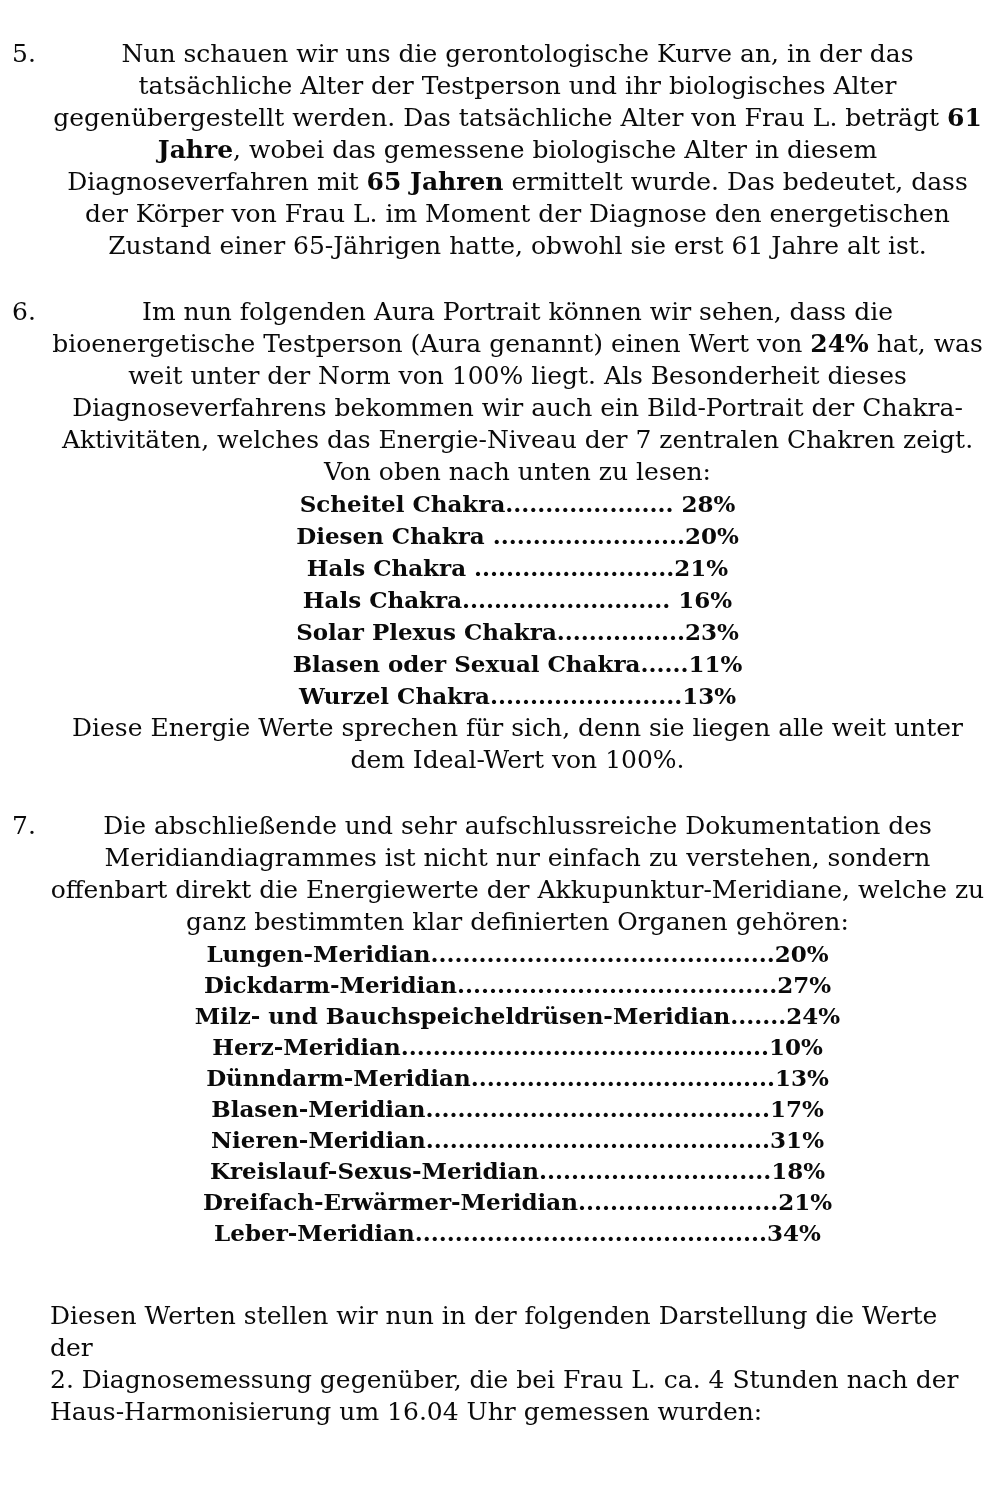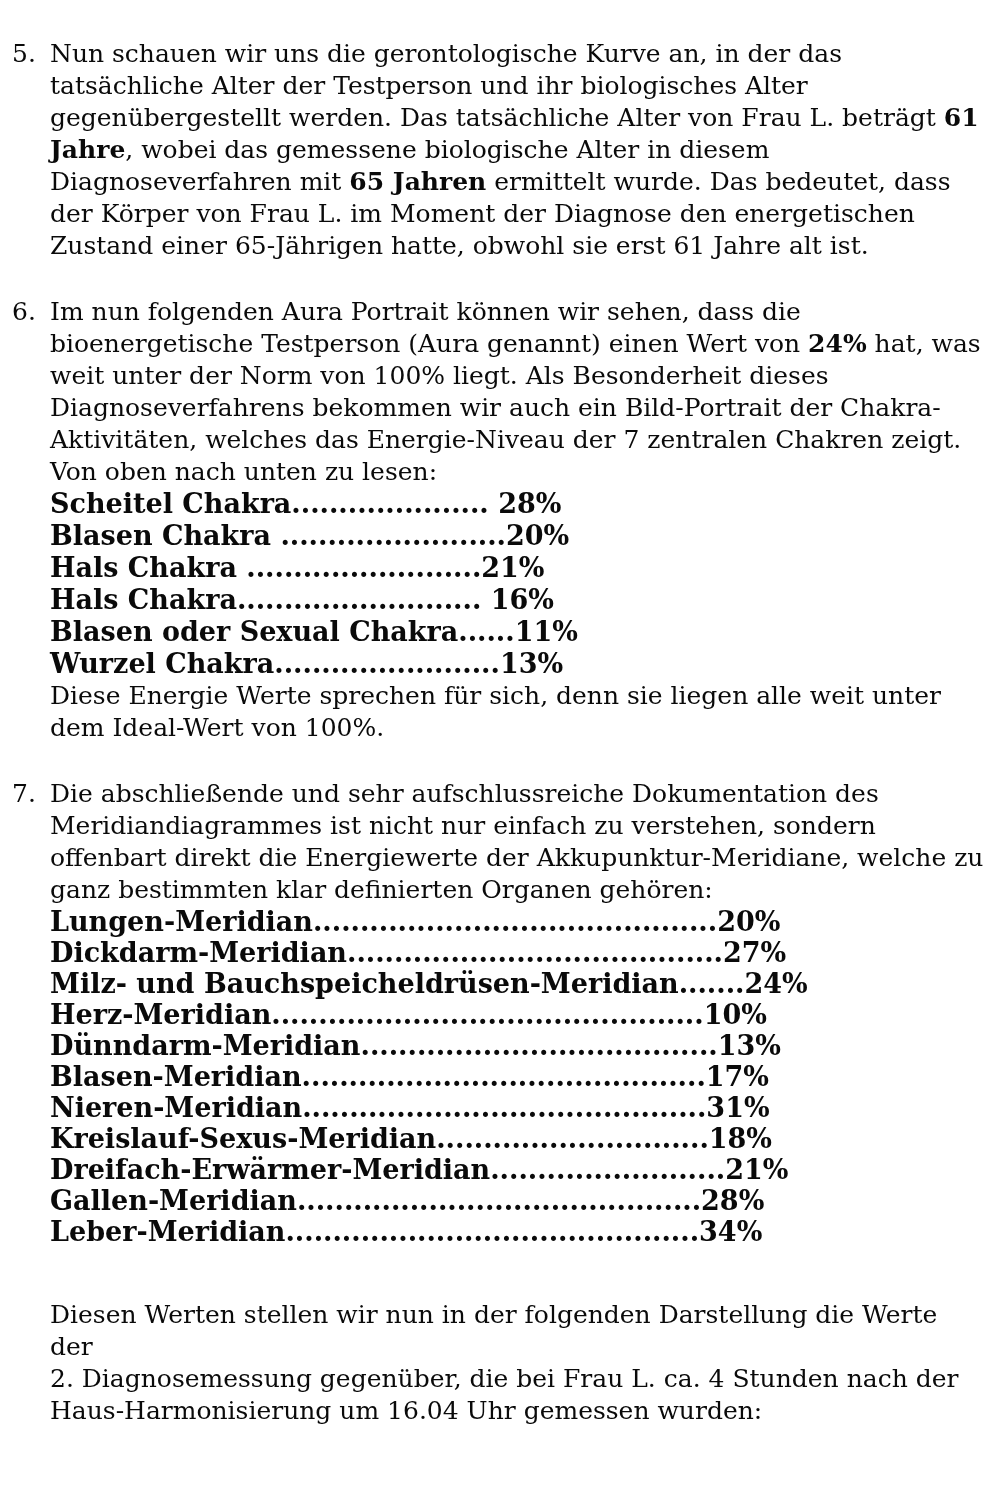--- a/index.html
+++ b/index.html
@@ -23,30 +23,31 @@
   }
   .num {
     flex: none;
     width: 38px;
     font-size: 25px;
     line-height: 32px;
   }
   .content {
     flex: 1;
     min-width: 0;
+    text-align: center;
   }
   .para {
     font-size: 25px;
     line-height: 32px;
     white-space: pre-wrap;
   }
   .b { font-weight: bold; }
   .bold-line {
     font-weight: bold;
-    font-size: 27px;
+    font-size: 23px;
     line-height: 32px;
     white-space: pre;
   }
   .meridian-list .bold-line { line-height: 31px; }
   .closing {
     margin-left: 38px;
     margin-top: 52px;
     margin-right: 14px;
   }
 </style>
@@ -72,23 +73,24 @@
     <div class="num">6.</div>
     <div class="content">
       <div class="para"><span>Im nun folgenden Aura Portrait können wir sehen, dass die
 bioenergetische Testperson (Aura genannt) einen Wert von </span><span class="b">24%</span><span> hat, was
 weit unter der Norm von 100% liegt. Als Besonderheit dieses
 Diagnoseverfahrens bekommen wir auch ein Bild-Portrait der Chakra-
 Aktivitäten, welches das Energie-Niveau der 7 zentralen Chakren zeigt.
 Von oben nach unten zu lesen:</span></div>
       <div>
         <div class="bold-line">Scheitel Chakra..................... 28%</div>
-        <div class="bold-line">Blasen Chakra ........................20%</div>
+        <div class="bold-line">Diesen Chakra ........................20%</div>
         <div class="bold-line">Hals Chakra .........................21%</div>
         <div class="bold-line">Hals Chakra.......................... 16%</div>
+        <div class="bold-line">Solar Plexus Chakra................23%</div>
         <div class="bold-line">Blasen oder Sexual Chakra......11%</div>
         <div class="bold-line">Wurzel Chakra........................13%</div>
       </div>
       <div class="para">Diese Energie Werte sprechen für sich, denn sie liegen alle weit unter
 dem Ideal-Wert von 100%.</div>
     </div>
   </div>
 
   <div class="item">
     <div class="num">7.</div>
@@ -100,21 +102,20 @@
       <div class="meridian-list">
         <div class="bold-line">Lungen-Meridian...........................................20%</div>
         <div class="bold-line">Dickdarm-Meridian........................................27%</div>
         <div class="bold-line">Milz- und Bauchspeicheldrüsen-Meridian.......24%</div>
         <div class="bold-line">Herz-Meridian..............................................10%</div>
         <div class="bold-line">Dünndarm-Meridian......................................13%</div>
         <div class="bold-line">Blasen-Meridian...........................................17%</div>
         <div class="bold-line">Nieren-Meridian...........................................31%</div>
         <div class="bold-line">Kreislauf-Sexus-Meridian.............................18%</div>
         <div class="bold-line">Dreifach-Erwärmer-Meridian.........................21%</div>
-        <div class="bold-line">Gallen-Meridian...........................................28%</div>
         <div class="bold-line">Leber-Meridian............................................34%</div>
       </div>
     </div>
   </div>
 
   <div class="para closing">Diesen Werten stellen wir nun in der folgenden Darstellung die Werte der
 2. Diagnosemessung gegenüber, die bei Frau L. ca. 4 Stunden nach der
 Haus-Harmonisierung um 16.04 Uhr gemessen wurden:</div>
 
 </div>

